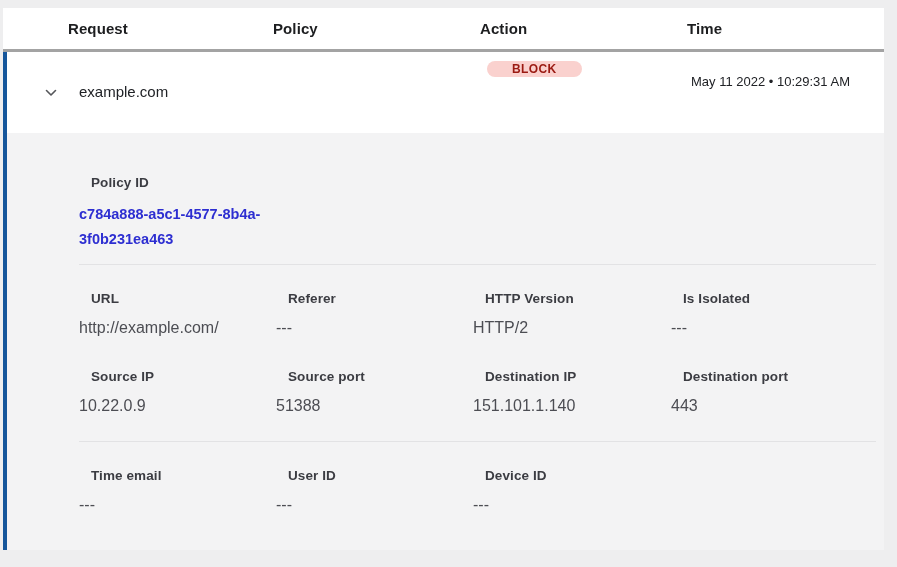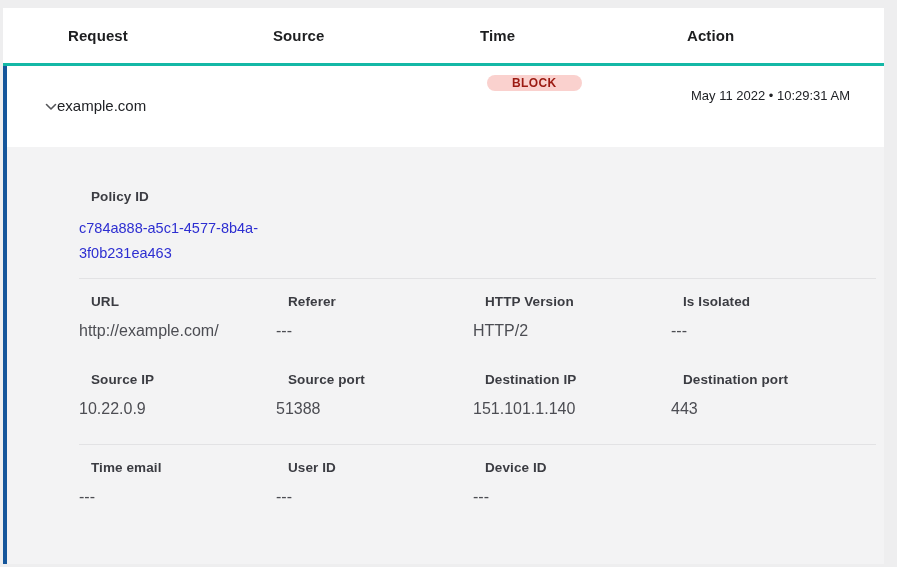--- a/index.html
+++ b/index.html
@@ -8,27 +8,27 @@
     overflow: hidden;
     background: var(--page-bg, #eeeeef);
     font-family: "Liberation Sans", sans-serif;
     -webkit-font-smoothing: antialiased;
   }
   .page { width: 897px; height: 567px; padding-top: 8px; padding-left: 3px; }
   .card { width: 881px; background: transparent; }
 
   
   .thead {
-    height: 58px;
+    height: 44px;
     background: #ffffff;
     display: grid;
     grid-template-columns: 205px 207px 207px auto;
     align-items: center;
     padding-left: 65px;
-    border-bottom: 3px solid #14b8a6;
+    border-bottom: 3px solid #a3a3a3;
   }
   .th {
     font-size: 15px;
     font-weight: 700;
     color: var(--header-text, #1d1e20);
     letter-spacing: 0.1px;
   }
 
   
   .row {
@@ -40,21 +40,21 @@
   .chevron {
     position: absolute;
     left: 35px; top: 32px;
     width: 18px; height: 18px;
     display: inline-flex; align-items: center; justify-content: center;
     color: #55565a;
     cursor: pointer;
   }
   .request-text {
     position: absolute;
-    left: 50px; top: 31px;
+    left: 72px; top: 31px;
     font-size: 15px;
     color: var(--row-text, #202226);
   }
   .badge {
     position: absolute;
     left: 480px; top: 9px;
     height: 16px;
     padding: 0 25px;
     display: inline-flex; align-items: center;
     background: var(--badge-bg, #fad1ce);
@@ -90,47 +90,48 @@
   .policy-link {
     display: inline-block;
     margin-top: 12px;
     width: 196px;
     font-size: 14.5px;
     line-height: 25px;
     color: var(--link-color, #2d2ed1);
     text-decoration: none;
     overflow-wrap: break-word;
     cursor: pointer;
+    font-weight: bold;
   }
   .divider { border-top: 1px solid var(--divider-color, #e2e2e4); }
   .divider.after-policy { margin-top: 12px; }
   .divider.after-network { margin-top: 26px; }
   .grid {
     display: grid;
     grid-template-columns: 197px 197px 198px auto;
-    margin-top: 15px;
+    margin-top: 26px;
   }
   .grid.second { margin-top: 32px; }
   .field .field-value {
     margin-top: 13px;
     font-size: 16px;
     color: var(--value-color, #4c4d53);
   }
 </style>
 </head>
 <body>
 
 <div class="page">
   <div class="card">
 
     <div class="thead">
       <div class="th">Request</div>
-      <div class="th">Source</div>
+      <div class="th">Policy</div>
+      <div class="th">Action</div>
       <div class="th">Time</div>
-      <div class="th">Action</div>
     </div>
 
     <div class="row">
       <span class="chevron">
         <svg width="16" height="16" viewBox="0 0 16 16" fill="none">
           <path d="M3.5 5.5 L8 10 L12.5 5.5" stroke="currentColor" stroke-width="1.6" stroke-linecap="round" stroke-linejoin="round"></path>
         </svg>
       </span>
       <span class="request-text">example.com</span>
       <span class="badge">BLOCK</span>

